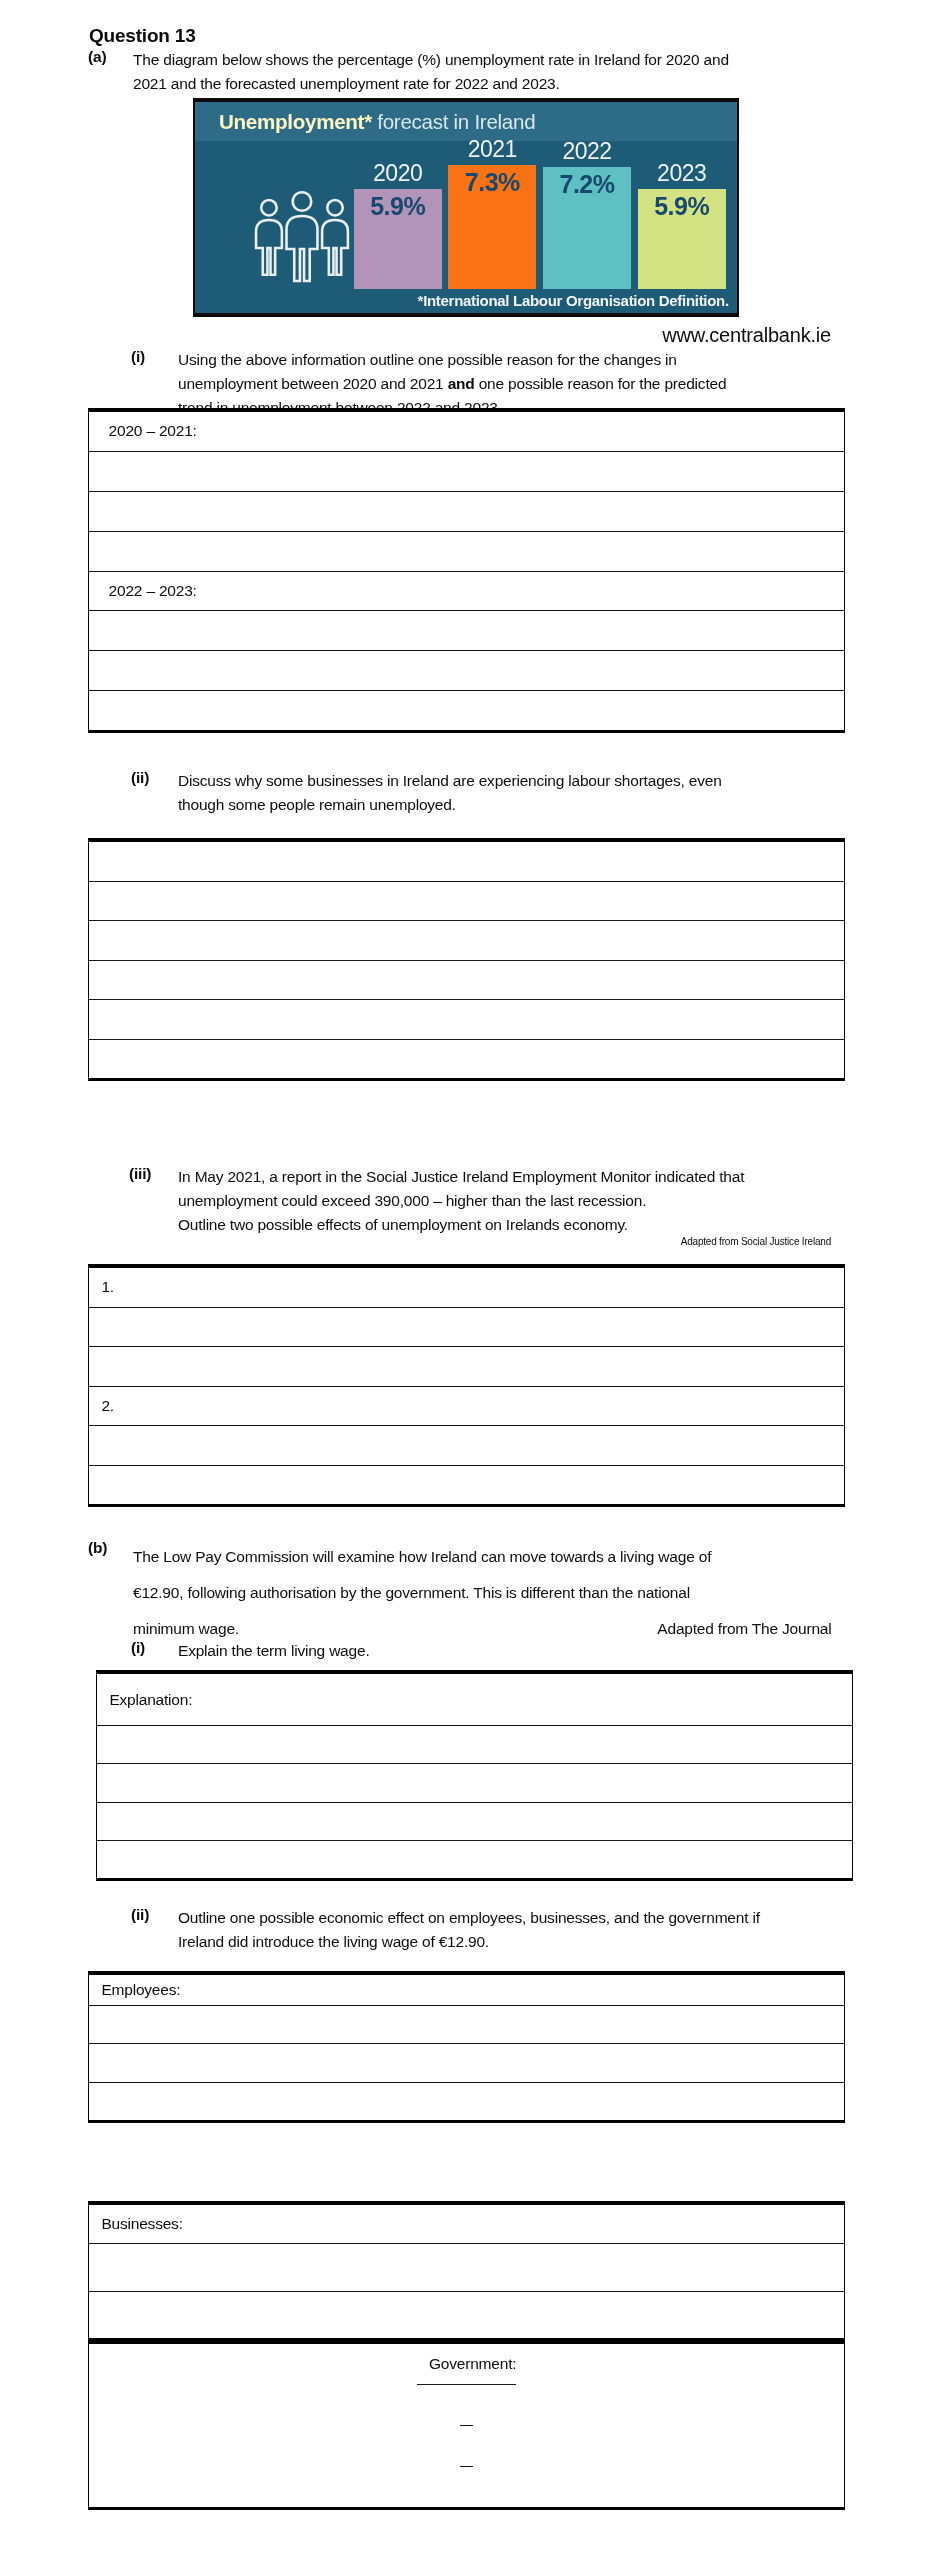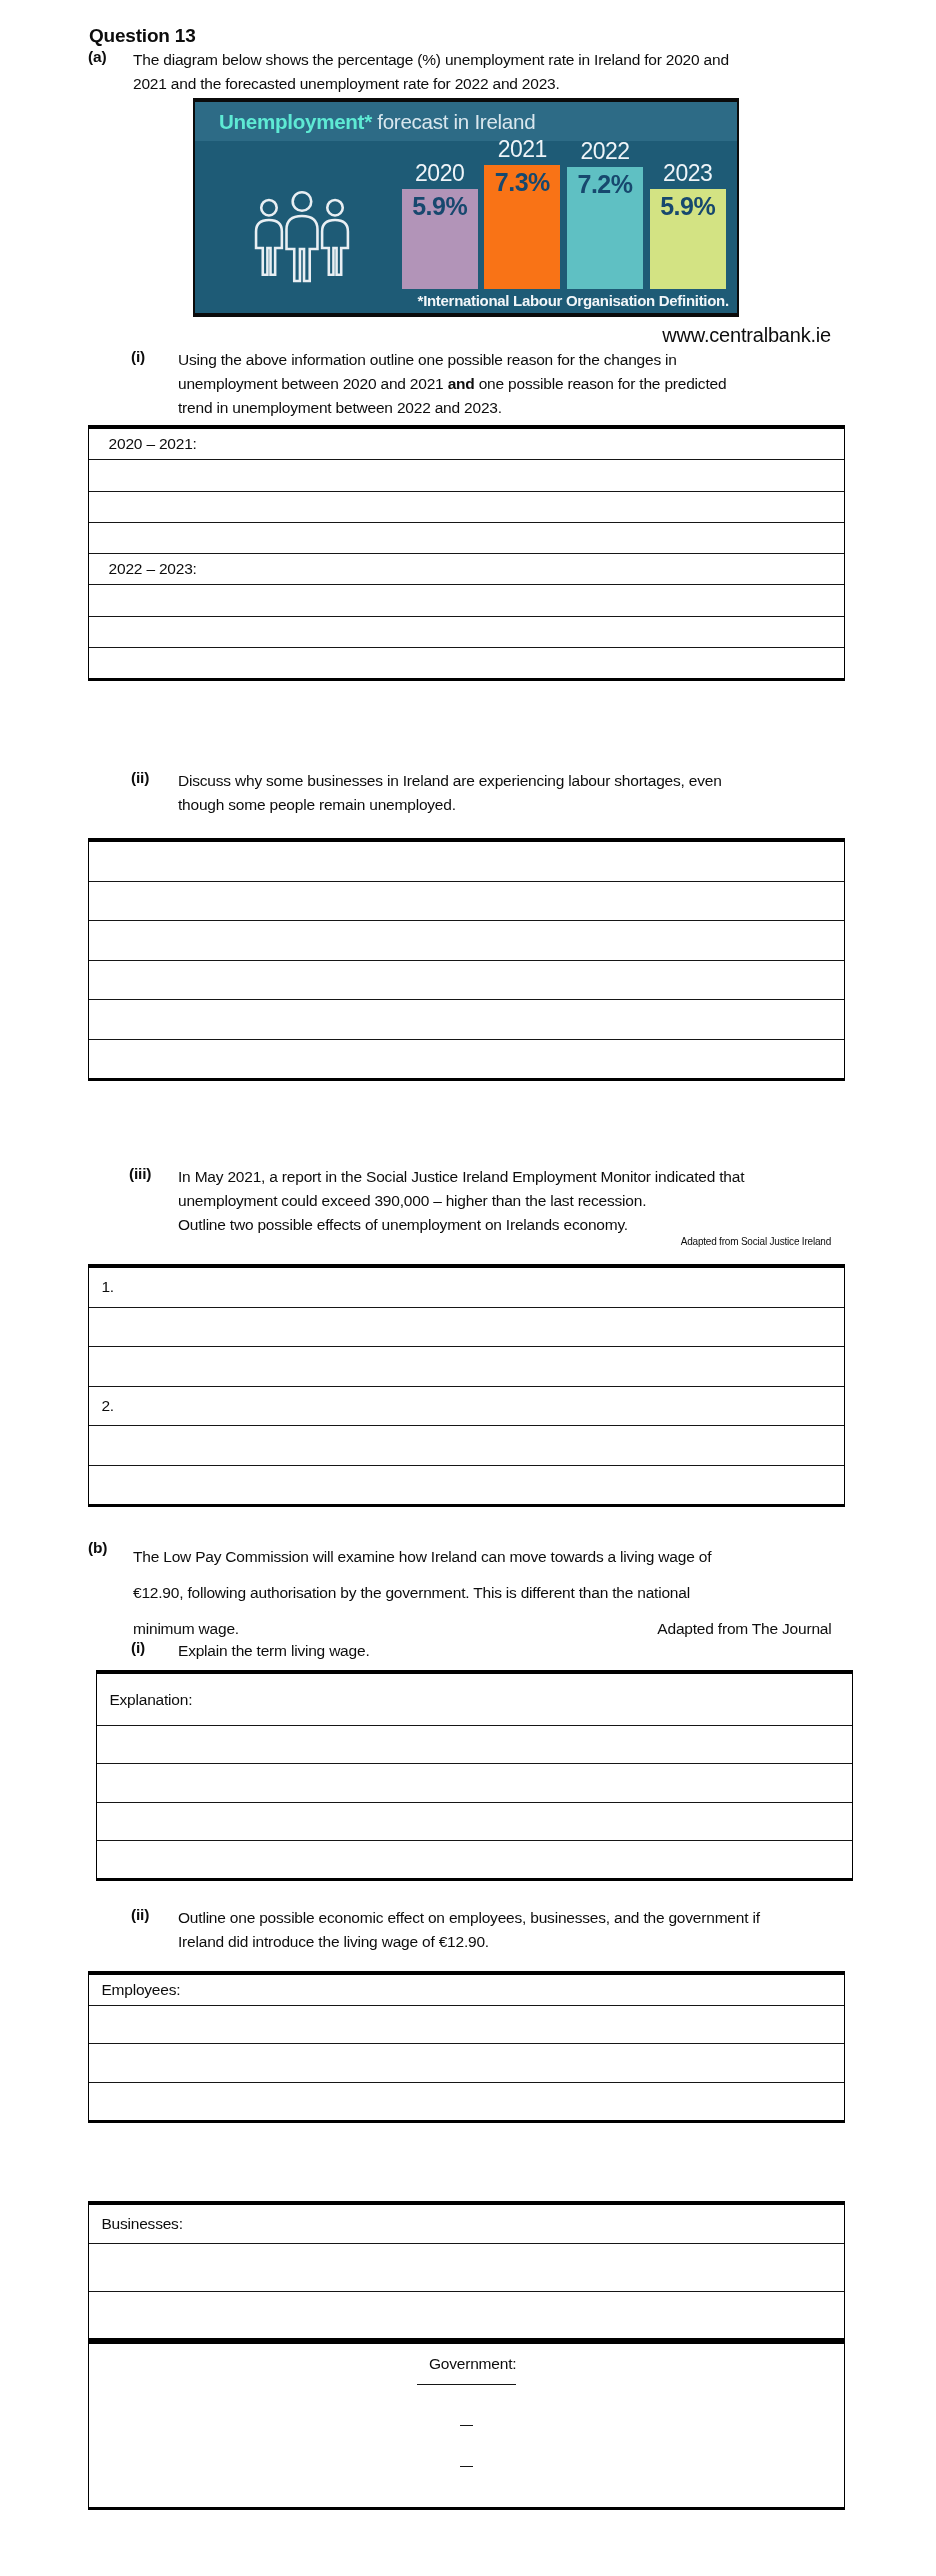--- a/index.html
+++ b/index.html
@@ -25,25 +25,25 @@
          font-size:15.5px;padding-left:12.4px;box-sizing:border-box;}
   .t-row:last-child{border-bottom:none;}
   .t-row.fixed{flex:0 0 auto;}
   .pad38{padding-left:19.6px;}
 
   
   .info{position:absolute;left:193px;top:98px;width:546px;height:219px;box-sizing:border-box;
         border:2.1px solid #0b0b0b;border-top-width:4.6px;border-bottom-width:4.6px;
         background:#1e5b76;overflow:hidden;}
   .info-head{height:39px;background:#2d6b86;display:flex;align-items:center;padding-left:24px;}
-  .info-head .t1{font-size:20.6px;font-weight:bold;color:#5eead4;letter-spacing:-0.3px;}
+  .info-head .t1{font-size:20.6px;font-weight:bold;color:#fef9c3;letter-spacing:-0.3px;}
   .info-head .t2{font-size:20.6px;color:#d9e7ee;letter-spacing:-0.3px;}
   .people{position:absolute;left:43px;top:87px;}
   #bars{position:absolute;right:11.3px;bottom:24px;display:flex;align-items:flex-end;gap:6.7px;}
-  .bar-col{display:flex;flex-direction:column;align-items:center;width:76px;}
+  .bar-col{display:flex;flex-direction:column;align-items:center;width:88px;}
   .bar-col .year{font-size:23px;color:#eef4f8;margin-bottom:2.1px;letter-spacing:-0.5px;}
   .bar-col .bar{width:100%;display:flex;justify-content:center;align-items:flex-start;}
   .bar-col .pct{font-size:25px;font-weight:bold;margin-top:3.1px;letter-spacing:-0.5px;}
   .foot{position:absolute;right:8.2px;bottom:4.1px;font-size:15px;font-weight:bold;color:#f2f6f9;letter-spacing:-0.3px;}
 </style>
 </head>
 <body>
 
 <div class="page">
 
@@ -106,21 +106,21 @@
   </div>
   <div class="right-src" style="top:324px;font-size:20px;">www.centralbank.ie</div>
 
   <div class="rom-label" style="top:348px;">(i)</div>
   <div class="para3 body-t" style="top:348px;">
     <div>Using the above information outline one possible reason for the changes in</div>
     <div class="pre"><span>unemployment between 2020 and 2021 </span><span class="b">and</span><span> one possible reason for the predicted</span></div>
     <div>trend in unemployment between 2022 and 2023.</div>
   </div>
 
-  <div class="atable" style="top:425px;height:256px;">
+  <div class="atable" style="top:408px;height:325px;">
     <div class="t-row pad38">
       <span>2020 – 2021:</span>
     </div>
     <div class="t-row"></div>
     <div class="t-row"></div>
     <div class="t-row"></div>
     <div class="t-row pad38">
       <span>2022 – 2023:</span>
     </div>
     <div class="t-row"></div>

